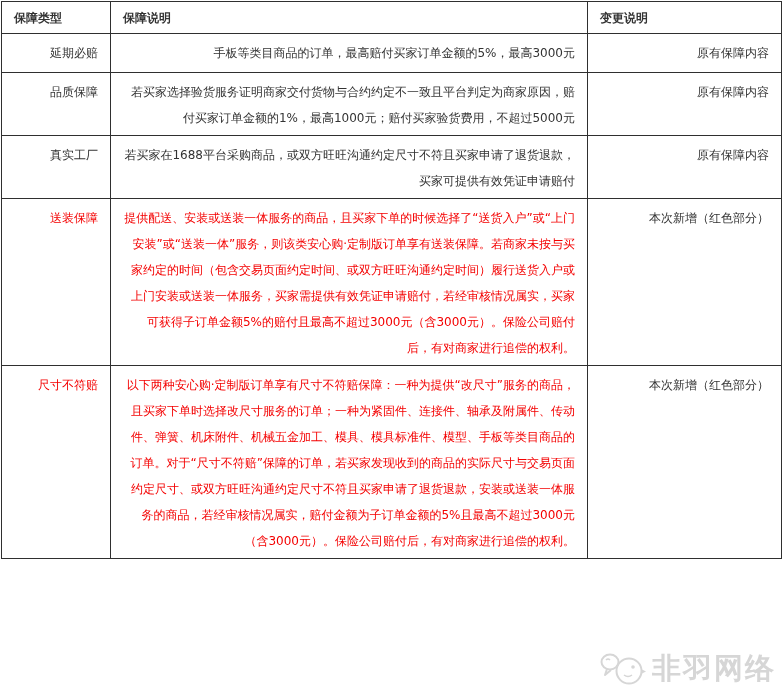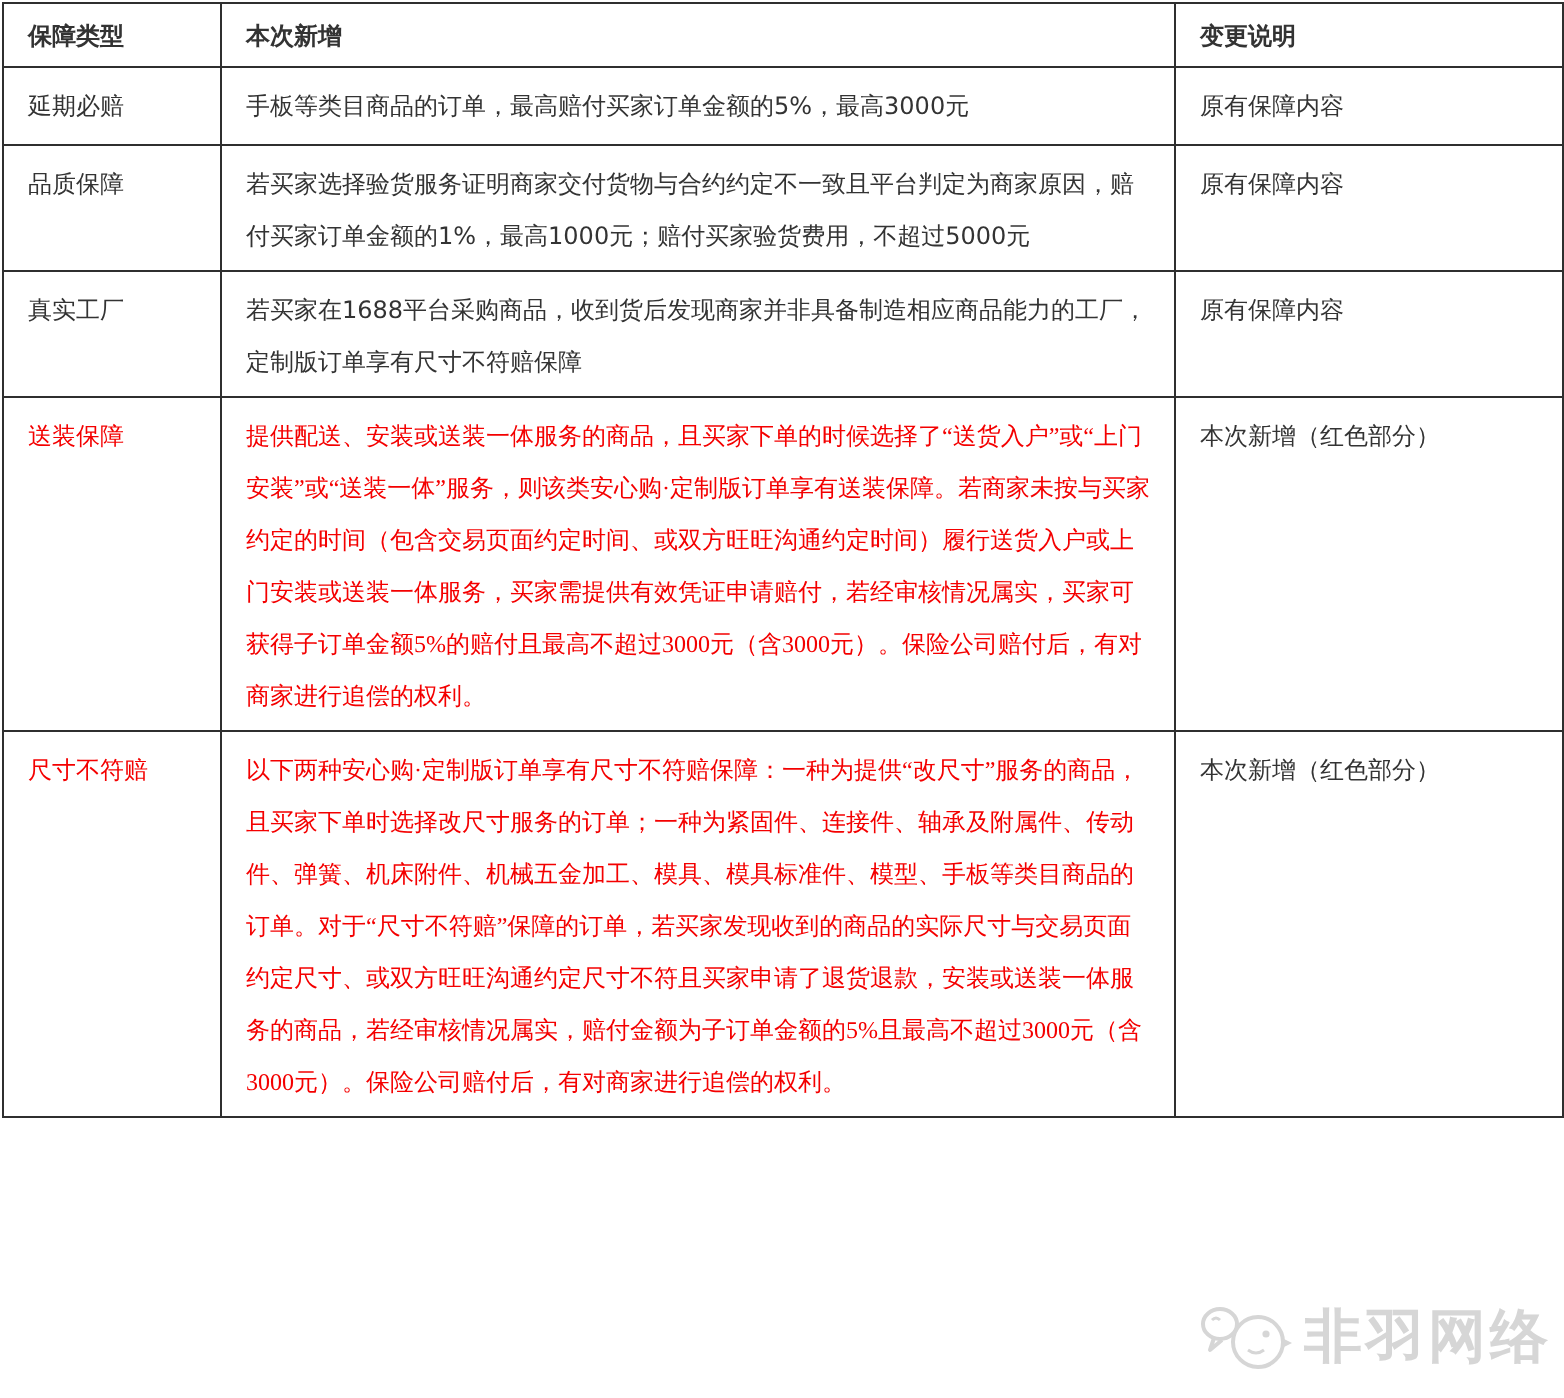--- a/index.html
+++ b/index.html
@@ -27,28 +27,29 @@
     text-align:left;line-height:26px;
     overflow:hidden;
   }
   th{
     height:32px;vertical-align:middle;
     padding:0 12px;font-weight:bold;
   }
   tbody td{
     vertical-align:top;
     padding:6px 12px 4px 12px;
+    text-align:right;
   }
   tr.r1{height:39px}
   tr.r2{height:56px}
   tr.r3{height:33px}
   tr.r4{height:62px}
   tr.r5{height:158px}
   tr.r6{height:184px}
-  .red{color:var(--highlight-red);font-family:Liberation Serif, serif;}
+  .red{color:var(--highlight-red);}
   .bold{font-weight:normal;}
   .watermark{
     position:absolute;right:6px;bottom:10px;
     display:flex;align-items:center;gap:6px;
     pointer-events:none;
   }
   .watermark .wm-text{
     font-size:29px;font-weight:bold;letter-spacing:2px;
     color:var(--watermark-gray);
   }
@@ -58,38 +59,38 @@
 
 <table>
   <colgroup>
       <col class="c1">
       <col class="c2">
       <col class="c3">
     </colgroup>
   <thead>
     <tr>
       <th>保障类型</th>
-      <th>本次新增</th>
+      <th>保障说明</th>
       <th>变更说明</th>
     </tr>
   </thead>
   <tbody>
     <tr class="r1">
       <td>延期必赔</td>
       <td>手板等类目商品的订单，最高赔付买家订单金额的5%，最高3000元</td>
       <td class="bold">原有保障内容</td>
     </tr>
     <tr class="r2">
       <td>品质保障</td>
       <td>若买家选择验货服务证明商家交付货物与合约约定不一致且平台判定为商家原因，赔付买家订单金额的1%，最高1000元；赔付买家验货费用，不超过5000元</td>
       <td class="bold">原有保障内容</td>
     </tr>
     <tr class="r4">
       <td>真实工厂</td>
-      <td>若买家在1688平台采购商品，收到货后发现商家并非具备制造相应商品能力的工厂，定制版订单享有尺寸不符赔保障</td>
+      <td>若买家在1688平台采购商品，或双方旺旺沟通约定尺寸不符且买家申请了退货退款，买家可提供有效凭证申请赔付</td>
       <td class="bold">原有保障内容</td>
     </tr>
     <tr class="r5">
       <td class="red">送装保障</td>
       <td class="red">提供配送、安装或送装一体服务的商品，且买家下单的时候选择了“送货入户”或“上门安装”或“送装一体”服务，则该类安心购·定制版订单享有送装保障。若商家未按与买家约定的时间（包含交易页面约定时间、或双方旺旺沟通约定时间）履行送货入户或上门安装或送装一体服务，买家需提供有效凭证申请赔付，若经审核情况属实，买家可获得子订单金额5%的赔付且最高不超过3000元（含3000元）。保险公司赔付后，有对商家进行追偿的权利。</td>
       <td>本次新增（红色部分）</td>
     </tr>
     <tr class="r6">
       <td class="red">尺寸不符赔</td>
       <td class="red">以下两种安心购·定制版订单享有尺寸不符赔保障：一种为提供“改尺寸”服务的商品，且买家下单时选择改尺寸服务的订单；一种为紧固件、连接件、轴承及附属件、传动件、弹簧、机床附件、机械五金加工、模具、模具标准件、模型、手板等类目商品的订单。对于“尺寸不符赔”保障的订单，若买家发现收到的商品的实际尺寸与交易页面约定尺寸、或双方旺旺沟通约定尺寸不符且买家申请了退货退款，安装或送装一体服务的商品，若经审核情况属实，赔付金额为子订单金额的5%且最高不超过3000元（含3000元）。保险公司赔付后，有对商家进行追偿的权利。</td>

